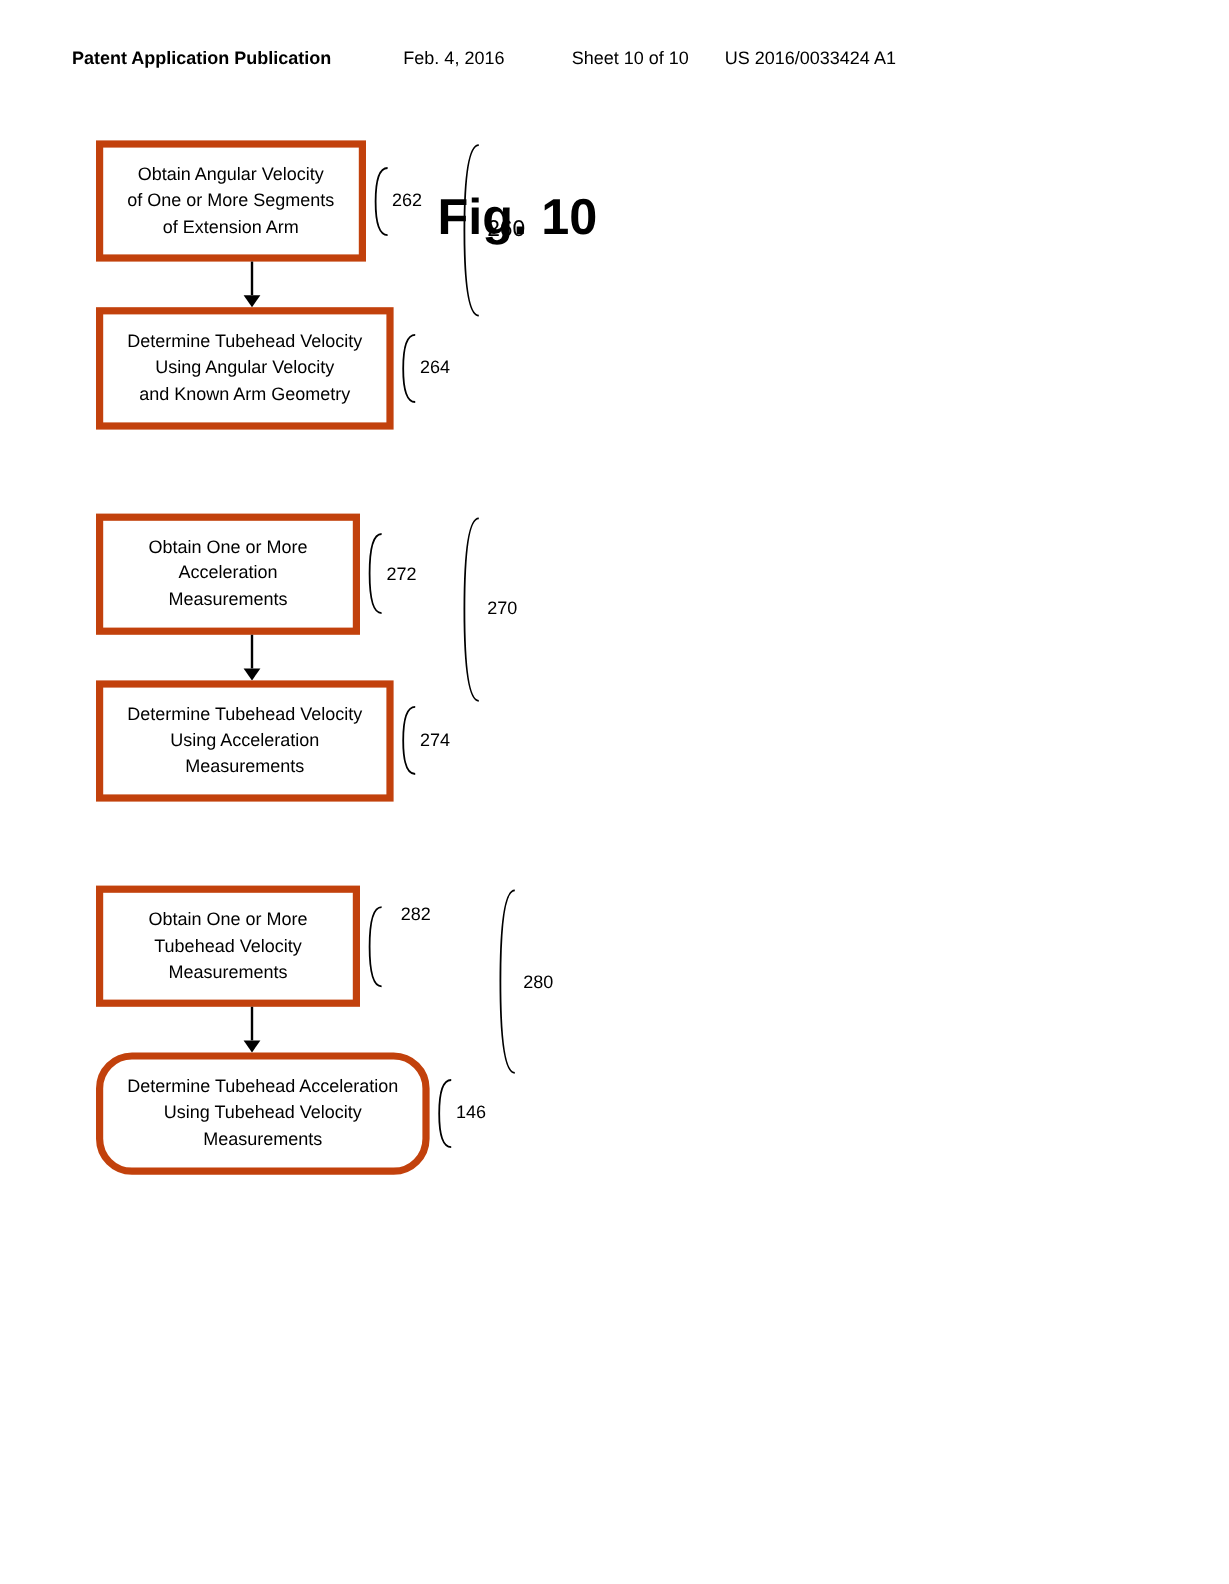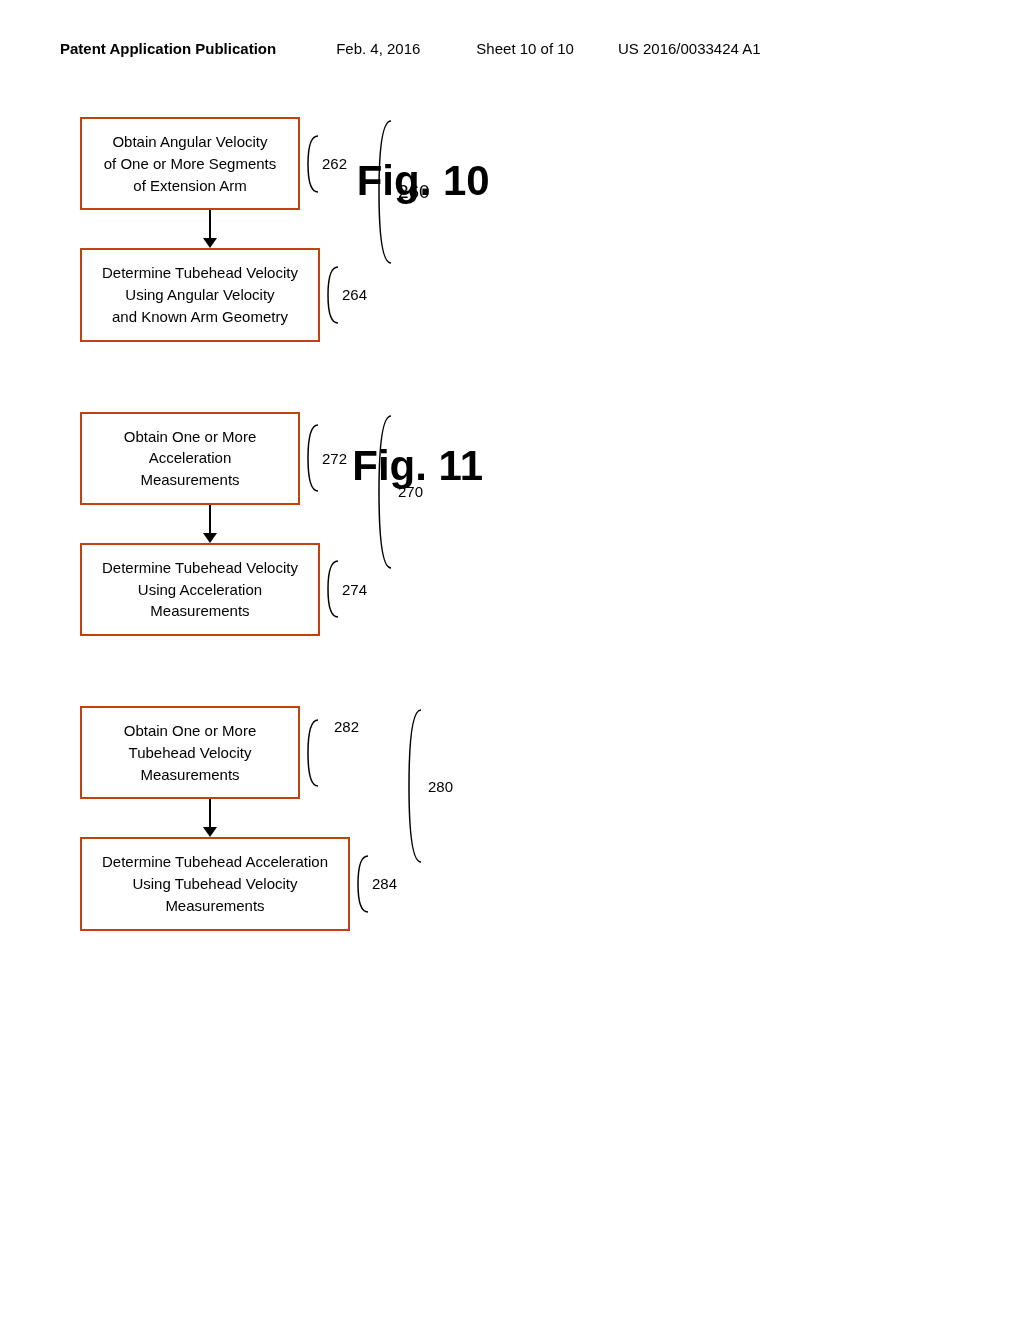--- a/index.html
+++ b/index.html
@@ -35,21 +35,21 @@
       margin-right: 60px;
     }
     .header-date {
       font-size: 15px;
       flex: 0 0 auto;
       margin-right: 56px;
     }
     .header-sheet {
       font-size: 15px;
       flex: 0 0 auto;
-      margin-right: 44px;
+      margin-right: 30px;
     }
     .header-patent {
       font-size: 15px;
       flex: 0 0 auto;
     }
 
     
     .content {
       padding: 40px 80px;
       display: flex;
@@ -60,21 +60,21 @@
     
     .figure-block {
       display: flex;
       flex-direction: column;
       align-items: flex-start;
       position: relative;
     }
 
     
     .flow-box {
-      border: 2px solid #c2410c;
+      border: 6px solid #c2410c;
       padding: 12px 20px;
       text-align: center;
       font-size: 15px;
       line-height: 1.45;
       background: #fff;
       min-width: 220px;
       max-width: 260px;
     }
 
     .fig-title {
@@ -181,23 +181,20 @@
           </div>
         </div>
 
         <div style="display:flex; align-items:center; margin-left:8px;">
           <svg width="20" height="160" viewBox="0 0 20 160">
             <path d="M16,4 Q4,4 4,80 Q4,156 16,156" fill="none" stroke="#000" stroke-width="1.5"></path>
           </svg>
           <span style="font-size:15px; margin-left:3px;">270</span>
         </div>
 
-        <div style="position:absolute; right:-60px; top:30px;">
-          <span class="fig-title">Fig. 11</span>
-        </div>
       </div>
     </div>
 
     <div class="figure-block">
       <div style="display:flex; align-items:flex-start; gap:0; position:relative;">
 
         <div style="display:flex; flex-direction:column; align-items:flex-start;">
 
           <div style="display:flex; align-items:center; gap:6px;">
             <div class="flow-box" style="white-space:pre-line;">Obtain One or More
@@ -210,28 +207,28 @@
               <span style="font-size:15px;">282</span>
             </div>
           </div>
 
           <div style="display:flex; flex-direction:column; align-items:center; width:260px;">
             <div style="width:2px; height:28px; background:#000; margin:0 auto;"></div>
             <div style="width:0; height:0; border-left:7px solid transparent; border-right:7px solid transparent; border-top:10px solid #000;"></div>
           </div>
 
           <div style="display:flex; align-items:center; gap:6px;">
-            <div class="flow-box" style="white-space:pre-line; max-width:290px;">Determine Tubehead Acceleration
+            <div class="flow-box" style="white-space:pre-line; max-width:290px;border-radius:30px;">Determine Tubehead Acceleration
 Using Tubehead Velocity
 Measurements</div>
             <div style="display:flex; align-items:center; gap:2px;">
               <svg width="14" height="60" viewBox="0 0 14 60">
                 <path d="M12,2 Q2,2 2,30 Q2,58 12,58" fill="none" stroke="#000" stroke-width="1.5"></path>
               </svg>
-              <span style="font-size:15px;">284</span>
+              <span style="font-size:15px;">146</span>
             </div>
           </div>
         </div>
 
         <div style="display:flex; align-items:center; margin-left:8px;">
           <svg width="20" height="160" viewBox="0 0 20 160">
             <path d="M16,4 Q4,4 4,80 Q4,156 16,156" fill="none" stroke="#000" stroke-width="1.5"></path>
           </svg>
           <span style="font-size:15px; margin-left:3px;">280</span>
         </div>

